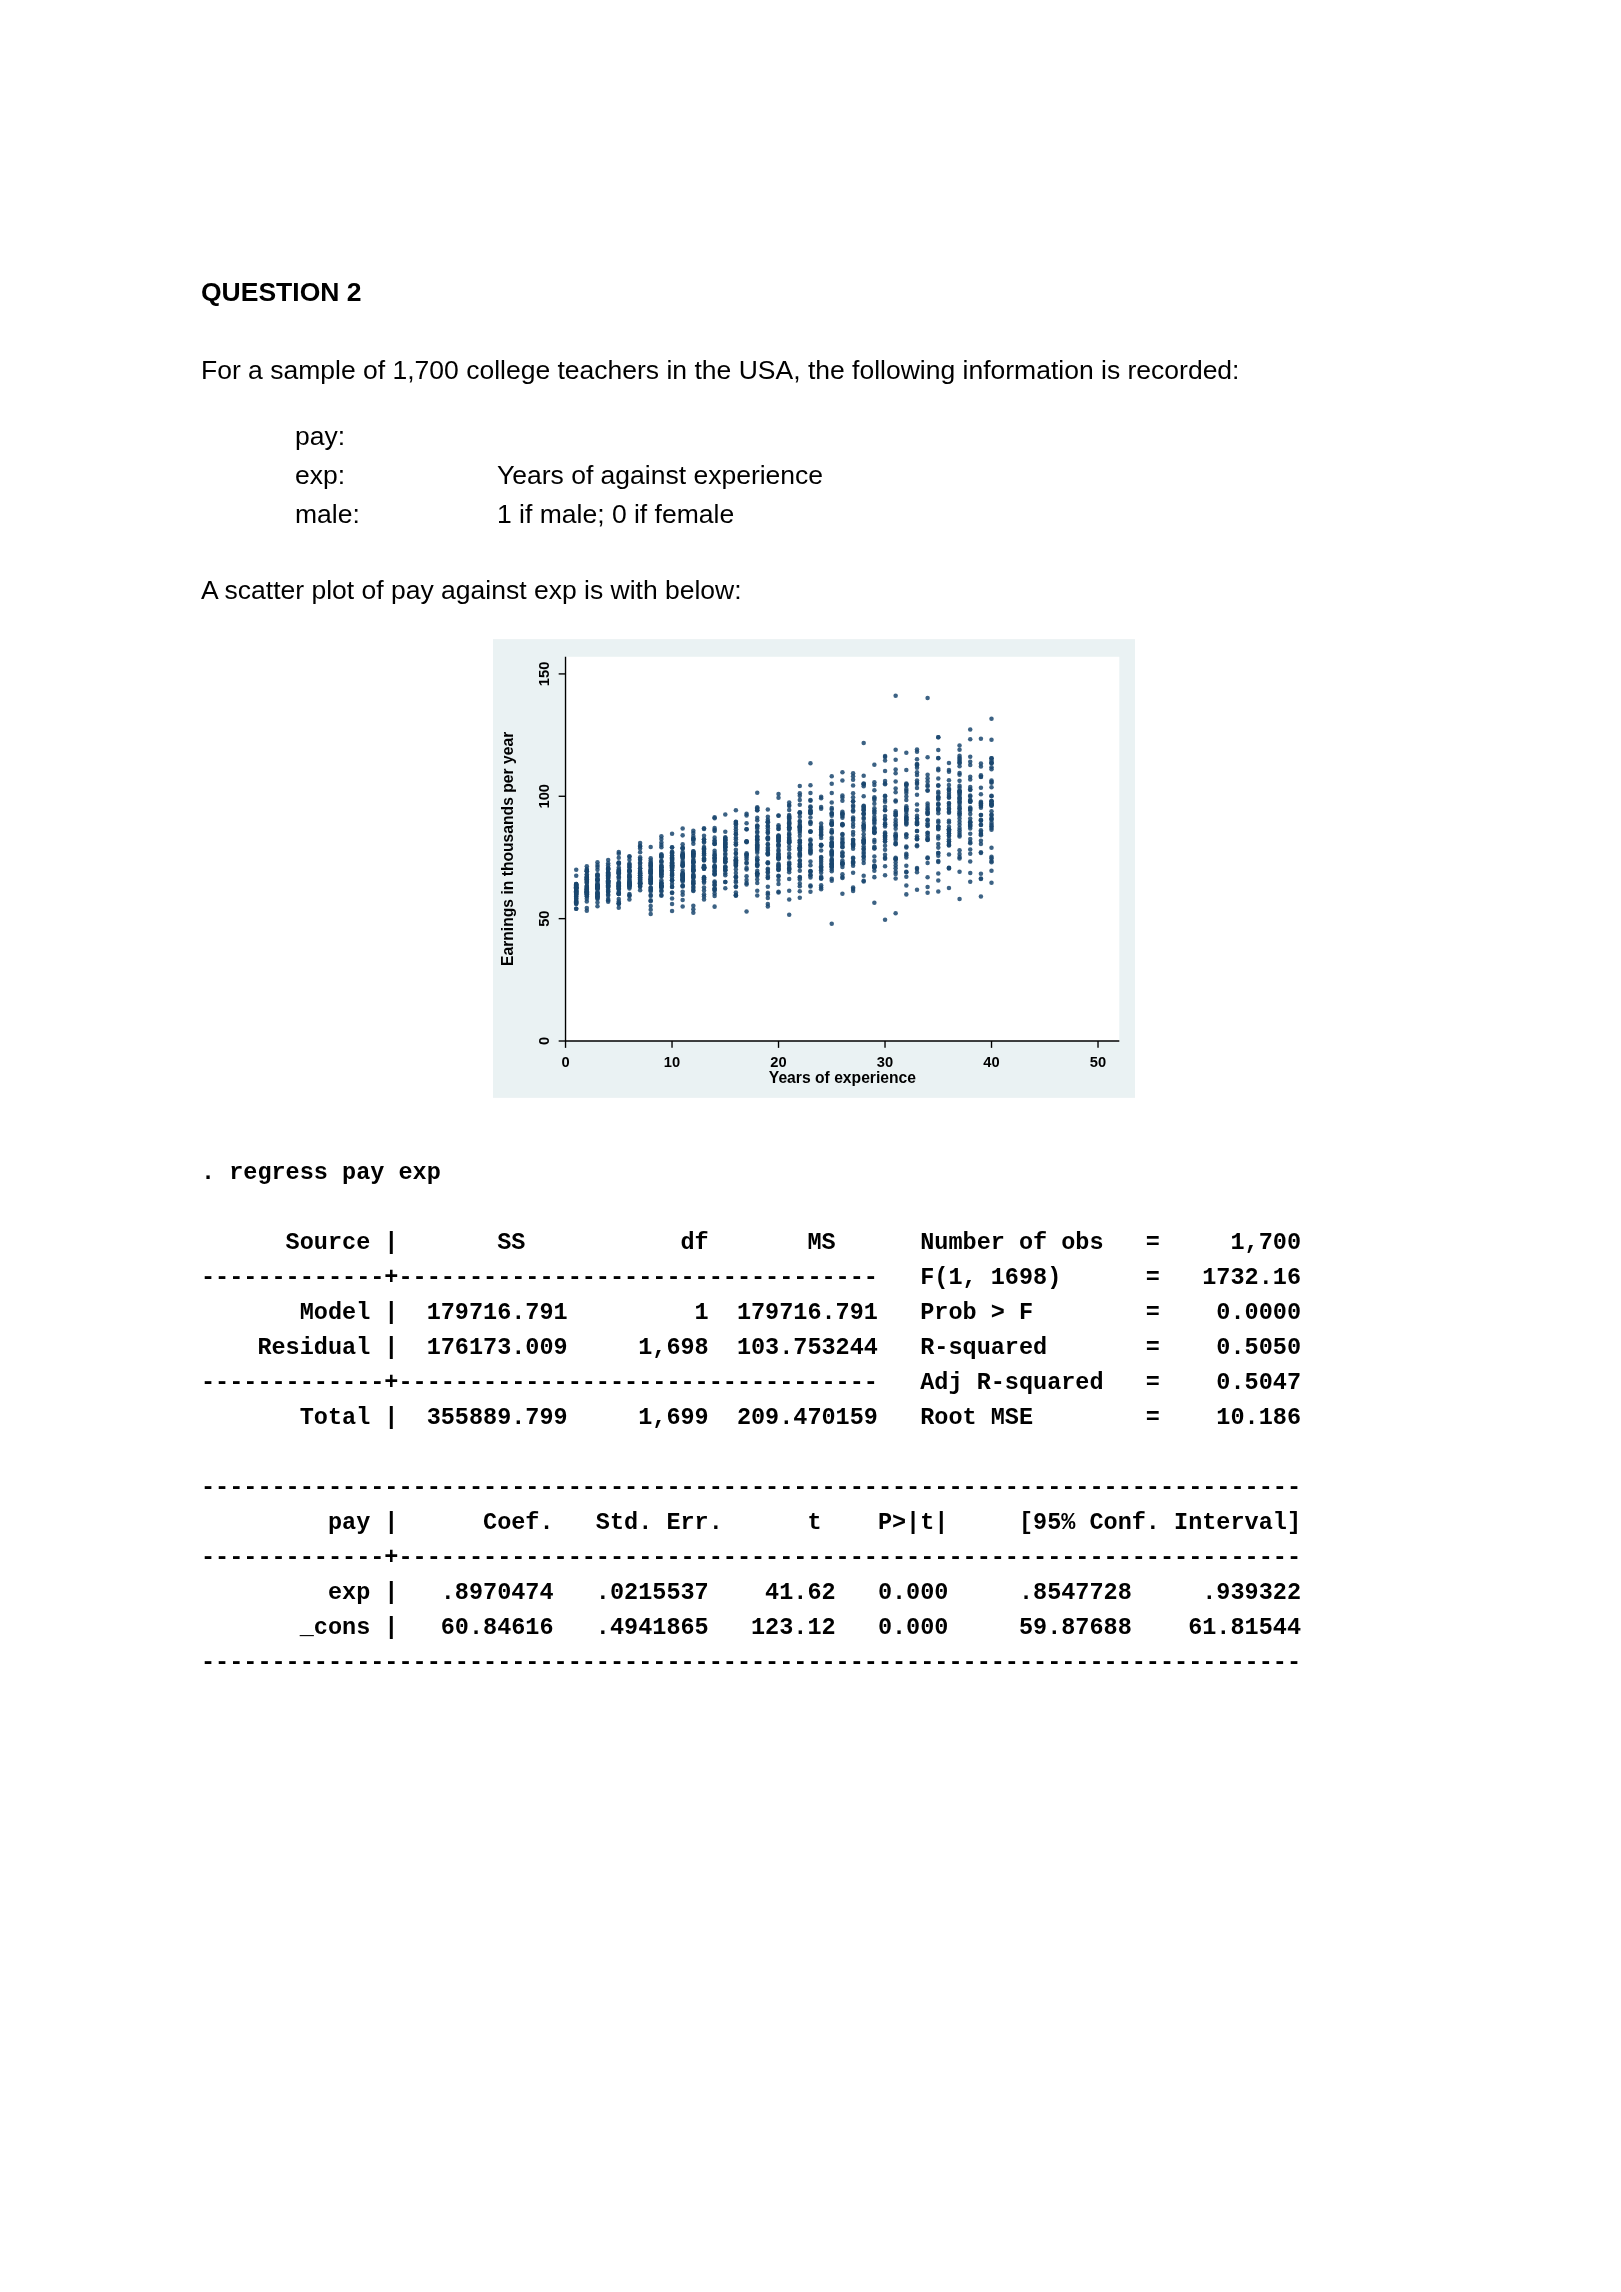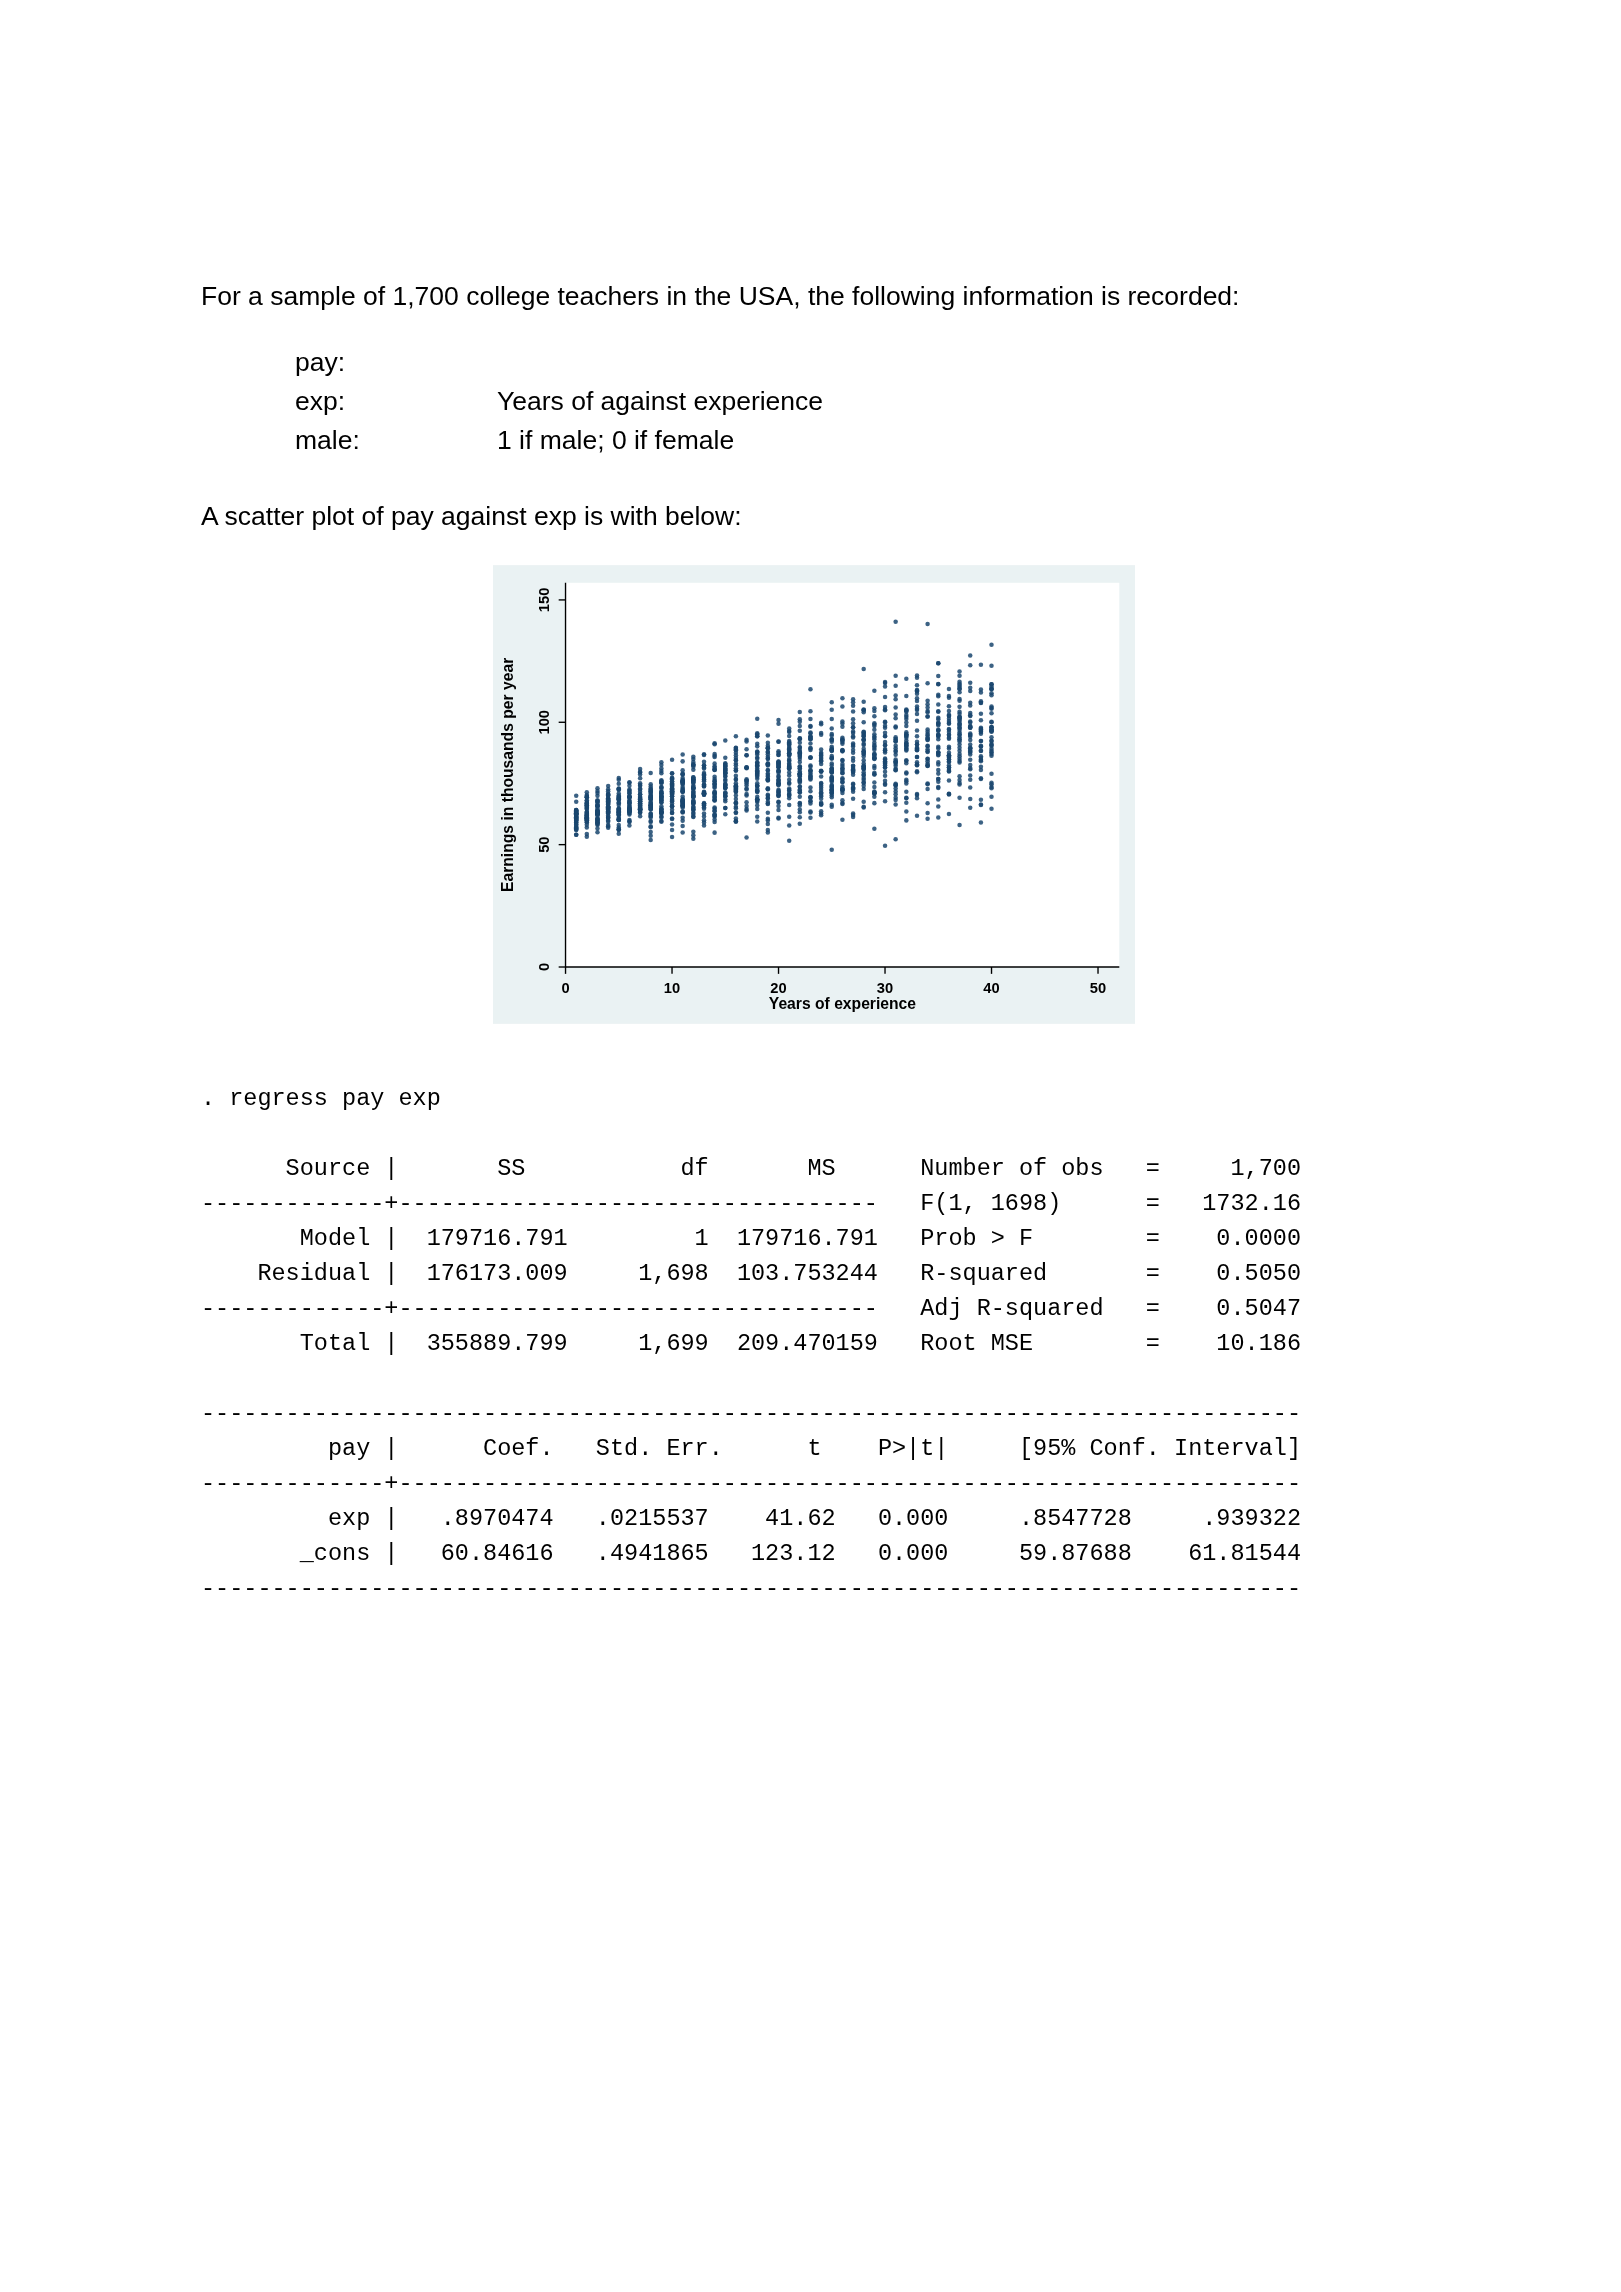--- a/index.html
+++ b/index.html
@@ -18,27 +18,29 @@
   .var-row { display:flex; }
   .var-term { width:202px; flex:0 0 202px; }
   .chart-wrap { margin:29px 0 57px 292px; width:642px; height:459px; }
   .chart-wrap svg { display:block; }
   .uvar { text-decoration:underline; }
   .stata-block { margin-top:43px; }
   .stata-block pre {
     font-family:"Liberation Mono","DejaVu Sans Mono",monospace;
     font-size:23.5px; line-height:35px;
     white-space:pre;
+    font-weight:bold;
   }
 </style>
 </head>
 <body>
 
 <div class="page">
 
+  <div class="q-title">QUESTION 2</div>
 
   <p class="body-text">For a sample of 1,700 college teachers in the USA, the following information is recorded:</p>
 
   <div class="vars">
     <div class="var-row">
       <span class="var-term">pay:</span>
     </div>
     <div class="var-row">
       <span class="var-term">exp:</span>
       <span class="var-def">Years of against experience</span>

